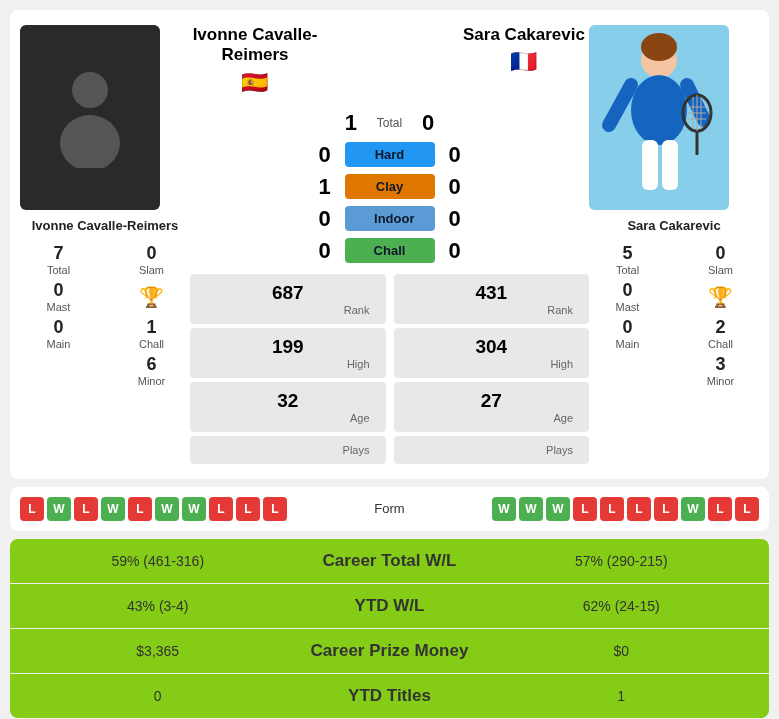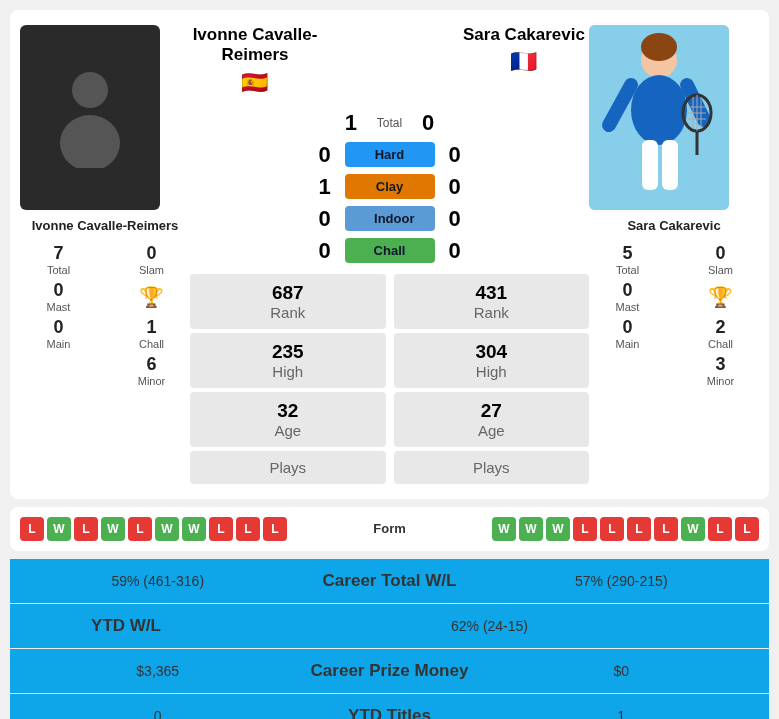--- a/index.html
+++ b/index.html
@@ -122,29 +122,29 @@
       justify-content: center;
       font-size: 12px;
       font-weight: bold;
       color: white;
       flex-shrink: 0;
     }
     .form-badge-w { background: #4CAF50; }
     .form-badge-l { background: #e53935; }
     .form-label {
       font-size: 13px;
-      font-weight: bold;
+      font-weight: normal;
       color: #333;
       flex: 1;
       text-align: center;
     }
     
     .stats-rows {
-      background: #0ea5e9;
-      border-radius: 0;
+      background: #84cc16;
+      border-radius: 8px;
       overflow: hidden;
     }
     .stat-row {
       display: flex;
       align-items: center;
       padding: 12px 16px;
       border-bottom: 1px solid #eee;
     }
     .stat-row:last-child { border-bottom: none; }
     .stat-row-left {
@@ -178,22 +178,23 @@
       padding: 8px 16px;
       flex: 1;
       text-align: center;
     }
     .col-stat-value {
       font-size: 19px;
       font-weight: bold;
       text-align: center;
     }
     .col-stat-label {
-      font-size: 15px;
+      font-size: 11px;
       color: #666;
+      text-align: right;
     }
     .left-panel {
       width: 170px;
       flex-shrink: 0;
     }
     .right-panel {
       width: 170px;
       flex-shrink: 0;
     }
     .center-panel {
@@ -298,21 +299,21 @@
       </div>
 
       <div style="display:flex;gap:8px;margin-top:4px;">
 
         <div style="display:flex;flex-direction:column;gap:4px;flex:1;">
           <div class="col-stat-block">
             <div class="col-stat-value">687</div>
             <div class="col-stat-label">Rank</div>
           </div>
           <div class="col-stat-block">
-            <div class="col-stat-value">235</div>
+            <div class="col-stat-value">199</div>
             <div class="col-stat-label">High</div>
           </div>
           <div class="col-stat-block">
             <div class="col-stat-value">32</div>
             <div class="col-stat-label">Age</div>
           </div>
           <div class="col-stat-block">
             <div class="col-stat-label">Plays</div>
           </div>
         </div>
@@ -427,20 +428,21 @@
       </div>
   </div>
 
   <div class="stats-rows" id="stats-rows-container">
       <div class="stat-row">
         <div class="stat-row-left">59% (461-316)</div>
         <div class="stat-row-center">Career Total W/L</div>
         <div class="stat-row-right">57% (290-215)</div>
       </div>
       <div class="stat-row">
+        <div class="stat-row-left">43% (3-4)</div>
         <div class="stat-row-center">YTD W/L</div>
         <div class="stat-row-right">62% (24-15)</div>
       </div>
       <div class="stat-row">
         <div class="stat-row-left">$3,365</div>
         <div class="stat-row-center">Career Prize Money</div>
         <div class="stat-row-right">$0</div>
       </div>
       <div class="stat-row">
         <div class="stat-row-left">0</div>

